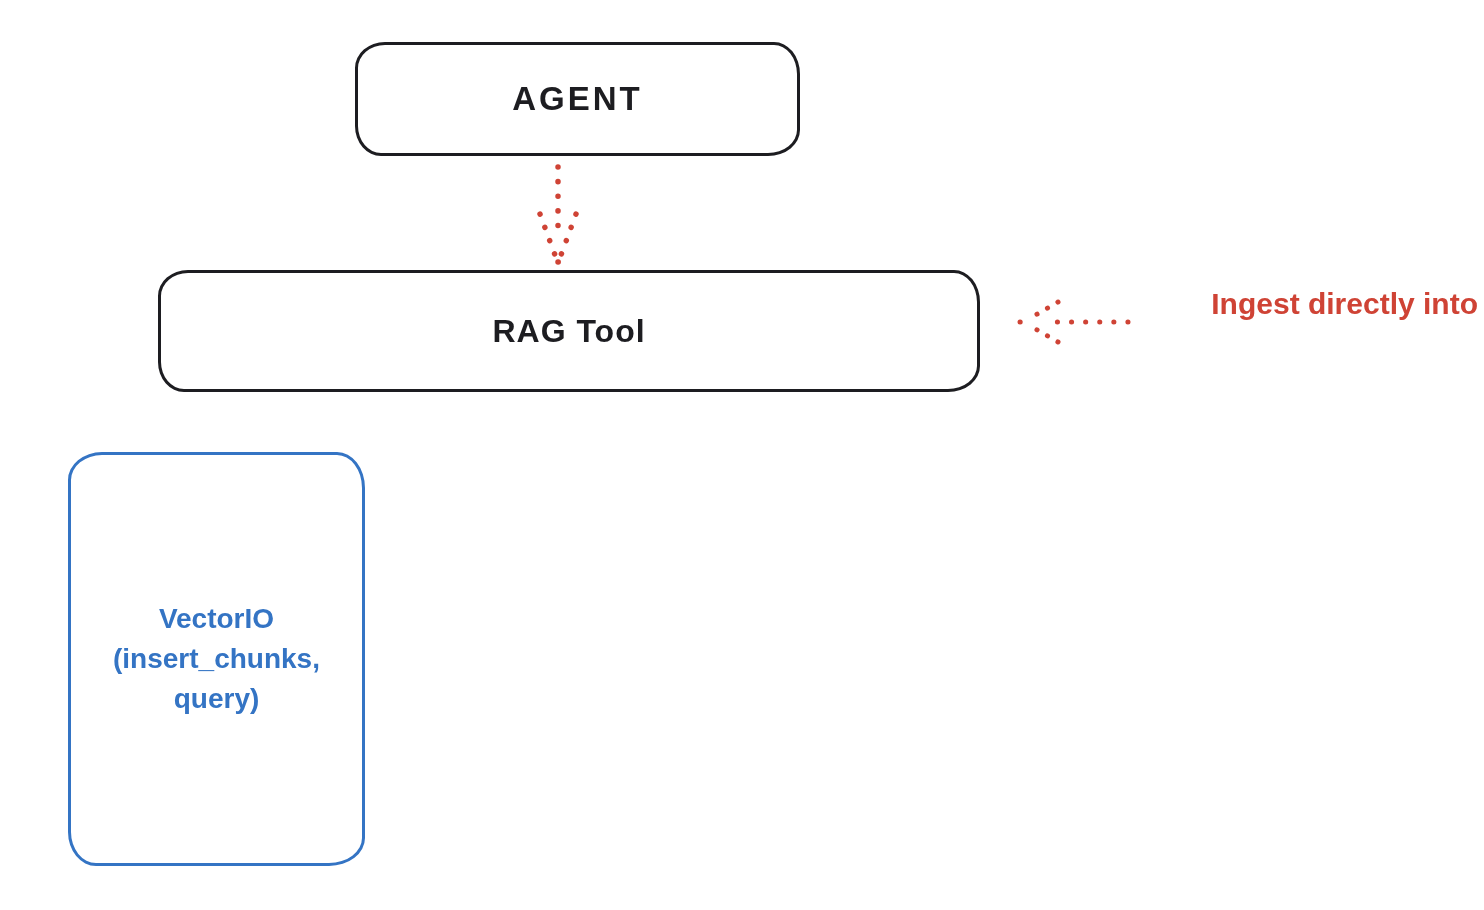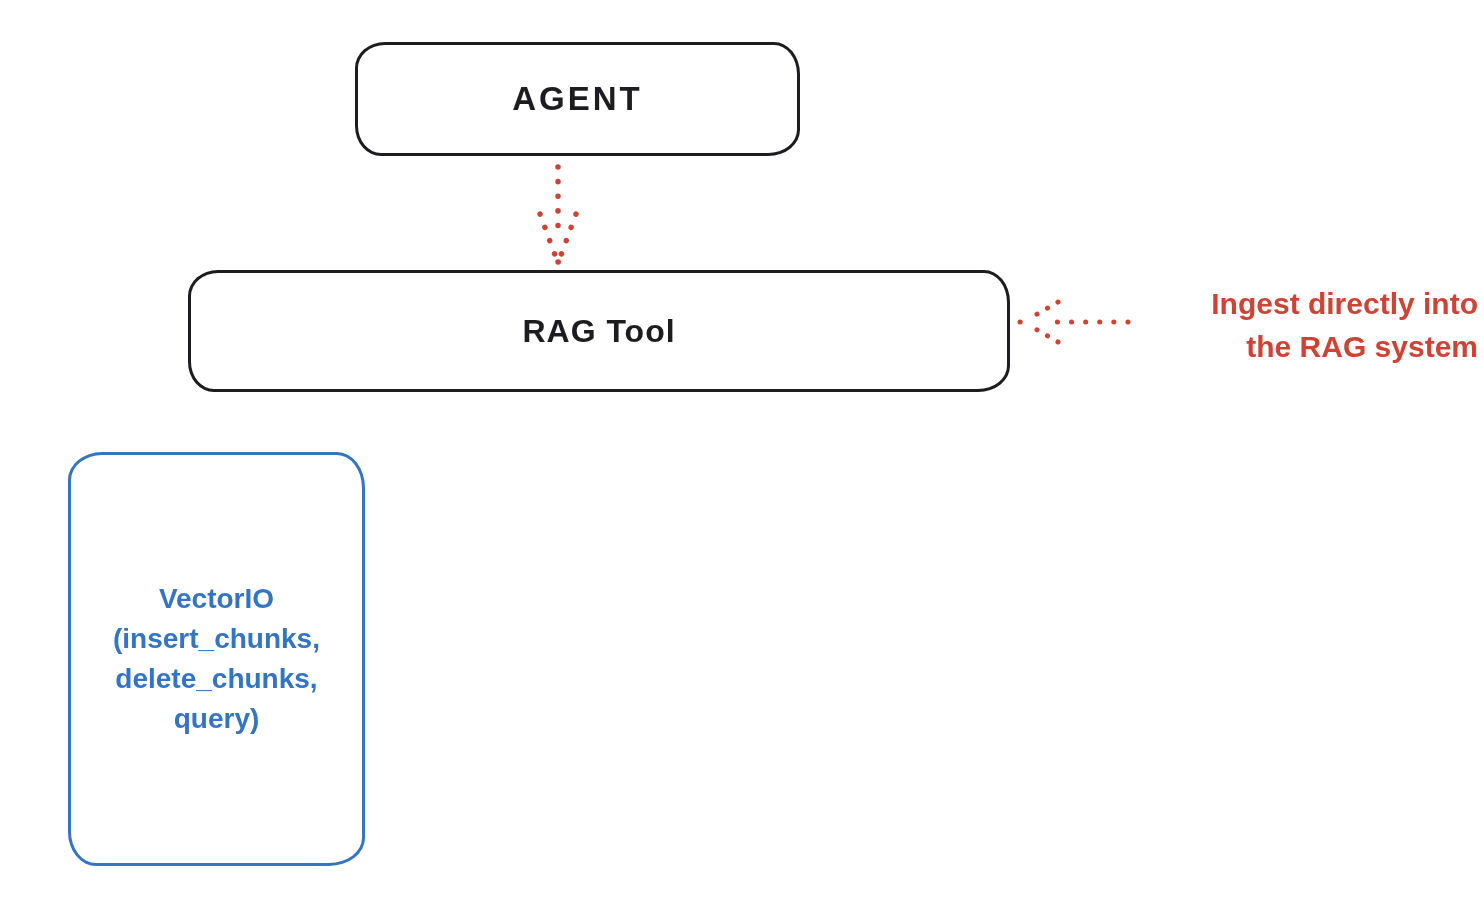--- a/index.html
+++ b/index.html
@@ -76,21 +76,21 @@
 </style>
 </head>
 <body>
 
 <div class="canvas">
 
   <div class="node node-black" id="agent-box" style="border-color: rgb(29, 29, 33);">
     <span class="node-label" style="color: rgb(29, 29, 33);">AGENT</span>
   </div>
 
-  <div class="node node-black" id="rag-box" style="border-color: rgb(29, 29, 33); margin-left: 30px;">
+  <div class="node node-black" id="rag-box" style="border-color: rgb(29, 29, 33);">
     <span class="node-label" style="color: rgb(29, 29, 33);">RAG Tool</span>
   </div>
 
   <svg id="arrow-layer" viewBox="0 0 1484 910" xmlns="http://www.w3.org/2000/svg">
 
     <g fill="none" stroke-width="5.5" stroke-linecap="round" stroke="#cf4335">
       <line x1="558" y1="167" x2="558" y2="232" stroke-dasharray="0.1 14.5"></line>
       <line x1="540" y1="214" x2="555" y2="255" stroke-dasharray="0.1 14"></line>
       <line x1="576" y1="214" x2="561" y2="255" stroke-dasharray="0.1 14"></line>
       <line x1="558" y1="262" x2="558.2" y2="262"></line>
@@ -99,25 +99,23 @@
     <g fill="none" stroke-width="5" stroke-linecap="round" stroke="#cf4335">
       <line x1="1128" y1="322" x2="1044" y2="322" stroke-dasharray="0.1 14"></line>
       <line x1="1058" y1="302" x2="1027" y2="320" stroke-dasharray="0.1 12"></line>
       <line x1="1058" y1="342" x2="1027" y2="324" stroke-dasharray="0.1 12"></line>
       <line x1="1020" y1="322" x2="1020.2" y2="322"></line>
     </g>
   </svg>
 
   <div class="annotation" style="color: rgb(207, 67, 53);">
     <div>Ingest directly into</div>
-    <div>the RAG system</div>
   </div>
 
   <div class="backend" id="backend-vector" style="border-color: rgb(52, 116, 196); color: rgb(52, 116, 196);">
     <div class="backend-line">VectorIO</div>
     <div class="backend-line">(insert_chunks,</div>
-    <div class="backend-line">delete_chunks,</div>
     <div class="backend-line">query)</div>
   </div>
 
 
 
 </div>
 
 </body></html>

